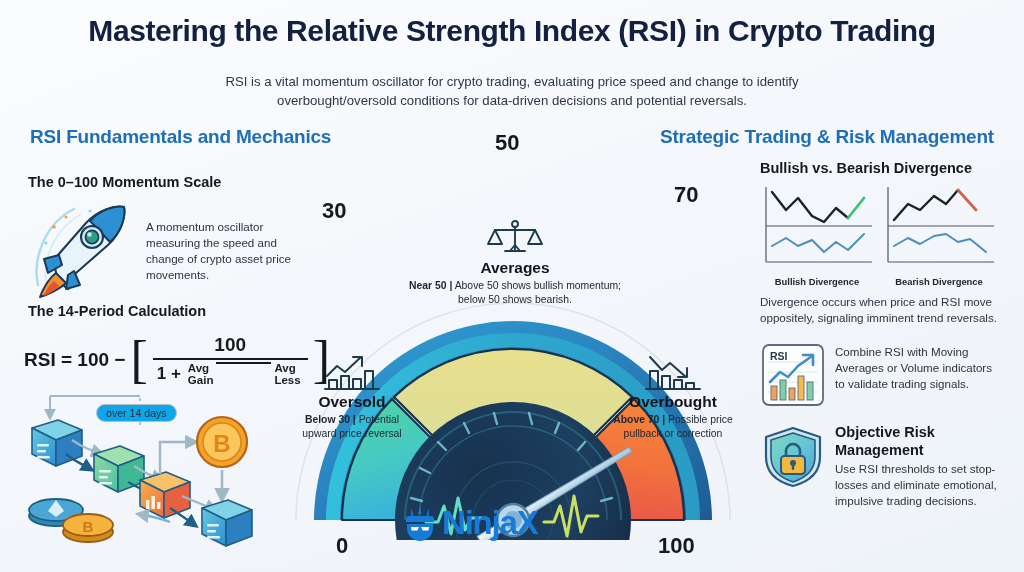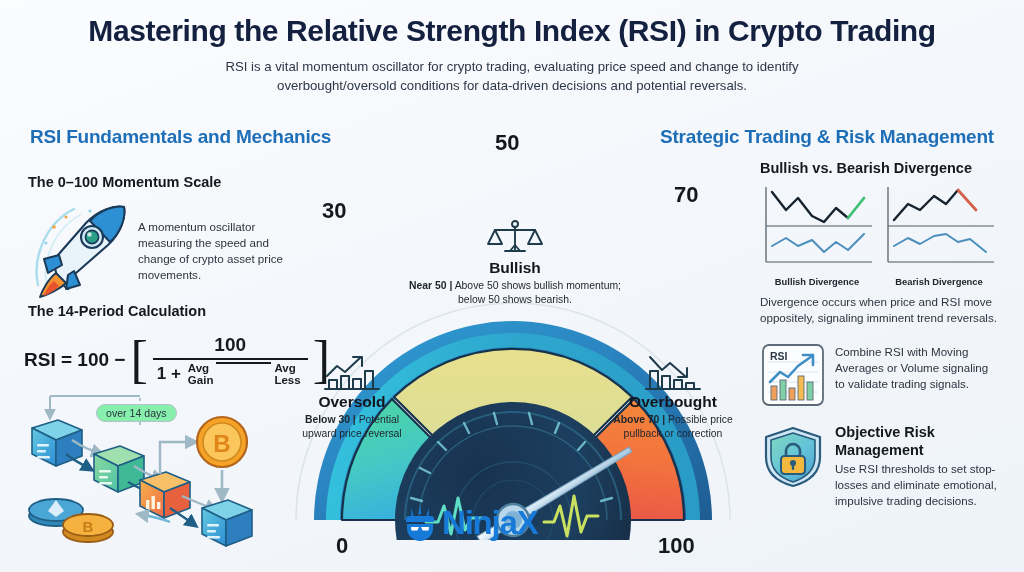--- a/index.html
+++ b/index.html
@@ -12,42 +12,42 @@
   }
   .page { position: relative; width: 1024px; height: 572px; }
 
   
   .hdr { position: absolute; top: 14px; left: 0; width: 1024px; text-align: center; }
   .title {
     font-size: 30px; font-weight: bold; letter-spacing: -0.4px;
     color: #13203f; line-height: 1.1;
   }
   .subtitle {
-    margin-top: 11px; font-size: 13.2px; line-height: 1.42;
+    margin-top: 26px; font-size: 13.2px; line-height: 1.42;
     color: #2d3748; width: 640px; margin-left: auto; margin-right: auto;
   }
 
   
   .sec-hdr {
     position: absolute; font-size: 19px; font-weight: bold;
     color: #1e6fb8; letter-spacing: -0.2px; white-space: nowrap;
   }
   #sec-left { left: 30px; top: 126px; }
   #sec-right { right: 30px; top: 126px; }
 
   
   .blk-title {
     font-size: 14.5px; font-weight: bold; color: #14181f; line-height: 1.2;
   }
   .blk-body { font-size: 11.6px; line-height: 1.38; color: #2c3440; }
 
   
   #left-col { position: absolute; left: 28px; top: 174px; width: 268px; }
   #momentum-title { margin-bottom: 6px; }
-  .rocket-row { display: flex; align-items: flex-start; gap: 6px; }
+  .rocket-row { display: flex; align-items: flex-start; gap: 14px; }
   .rocket-ico { width: 104px; height: 104px; flex: 0 0 104px; }
   .rocket-row .blk-body { padding-top: 22px; width: 150px; }
 
   
   #calc-title { position: absolute; left: 28px; top: 303px; }
   #formula { position: absolute; left: 24px; top: 334px; display: flex;
              align-items: center; gap: 5px; }
   .f-lhs { font-size: 19px; font-weight: bold; color: #14181f; }
   .brack { font-size: 52px; font-weight: 300; color: #14181f;
            line-height: 0.82; font-family: "Liberation Serif", serif; }
@@ -57,21 +57,21 @@
   .frac-den { display: flex; align-items: center; gap: 4px; font-size: 17px;
               font-weight: bold; padding: 0 4px; }
   .mini-frac { display: flex; flex-direction: row; align-items: flex-start; }
   .mini-frac span { font-size: 11.5px; font-weight: bold; padding: 0 3px; }
   .mini-bar { height: 1.6px; background: #14181f; width: 100%; }
 
   
   #crypto-dia { position: absolute; left: 10px; top: 392px; width: 292px; height: 176px; }
   .pill {
     position: absolute; left: 96px; top: 404px;
-    border: 1.4px solid #b6c0cc; background: #86efac; border-radius: 11px;
+    border: 1.4px solid #b6c0cc; background: #0ea5e9; border-radius: 11px;
     padding: 2px 9px; font-size: 10.6px; color: #2c3440; white-space: nowrap;
   }
 
   
   #right-col { position: absolute; right: 26px; top: 160px; width: 238px; }
   #diverg-title { margin-bottom: 7px; }
   .div-charts { display: flex; gap: 8px; }
   .div-card { width: 114px; }
   .div-cap { font-size: 9.4px; font-weight: bold; color: #20262f;
              text-align: center; margin-top: 2px; }
@@ -357,21 +357,21 @@
       <g fill="none" stroke="#1d3b4a" stroke-width="1.9" stroke-linecap="round" stroke-linejoin="round">
         <circle cx="29" cy="6" r="3"></circle>
         <line x1="29" y1="9" x2="29" y2="32"></line>
         <line x1="9" y1="12" x2="49" y2="12"></line>
         <path d="M9 12 L2 26 h14 Z"></path>
         <path d="M49 12 L42 26 h14 Z"></path>
         <line x1="19" y1="33" x2="39" y2="33"></line>
         <path d="M24 33 L29 27 L34 33"></path>
       </g>
     </svg>
-    <div class="z-name">Bullish</div>
+    <div class="z-name">Averages</div>
     <div class="z-desc">
       <b>Near 50 |</b>
       <span>Above 50 shows bullish momentum; below 50 shows bearish.</span>
     </div>
   </div>
 
   <div class="z-label" id="z-over">
     <svg width="62" height="40" viewBox="0 0 62 40" style="display:block;margin:0 auto 1px;">
       <g fill="none" stroke="#1d3b4a" stroke-width="2" stroke-linecap="round" stroke-linejoin="round">
         <path d="M6 24 L16 14 L24 20 L40 5"></path>
@@ -472,21 +472,21 @@
         <text x="10" y="18" font-size="10.5" font-weight="bold" fill="#2c3a48" font-family="Liberation Sans, sans-serif">RSI</text>
         <rect x="11" y="44" width="6" height="14" fill="#f0a05a" stroke="#5d6b78" stroke-width="0.9"></rect>
         <rect x="20" y="38" width="6" height="20" fill="#7fd0a6" stroke="#5d6b78" stroke-width="0.9"></rect>
         <rect x="29" y="46" width="6" height="12" fill="#f0a05a" stroke="#5d6b78" stroke-width="0.9"></rect>
         <rect x="38" y="34" width="6" height="24" fill="#f5bb50" stroke="#5d6b78" stroke-width="0.9"></rect>
         <rect x="47" y="40" width="6" height="18" fill="#7fd0a6" stroke="#5d6b78" stroke-width="0.9"></rect>
         <path d="M10 40 L20 30 L28 35 L38 24 L52 14" fill="none" stroke="#3f8fc4" stroke-width="2.6" stroke-linejoin="round" stroke-linecap="round"></path>
         <path d="M43 13 h10 v10" fill="none" stroke="#3f8fc4" stroke-width="2.6" stroke-linejoin="round" stroke-linecap="round"></path>
       </svg>
       <div class="feat-txt">
-        <div class="blk-body">Combine RSI with Moving Averages or Volume signaling to validate trading signals.</div>
+        <div class="blk-body">Combine RSI with Moving Averages or Volume indicators to validate trading signals.</div>
       </div>
     </div>
 
     <div class="feat">
       <svg class="feat-ico" viewBox="0 0 66 66">
         <defs>
           <linearGradient id="shG" x1="0" y1="0" x2="1" y2="1">
             <stop offset="0" stop-color="#7fd8c0"></stop>
             <stop offset="0.55" stop-color="#63c3d8"></stop>
             <stop offset="1" stop-color="#4a9ed0"></stop>

